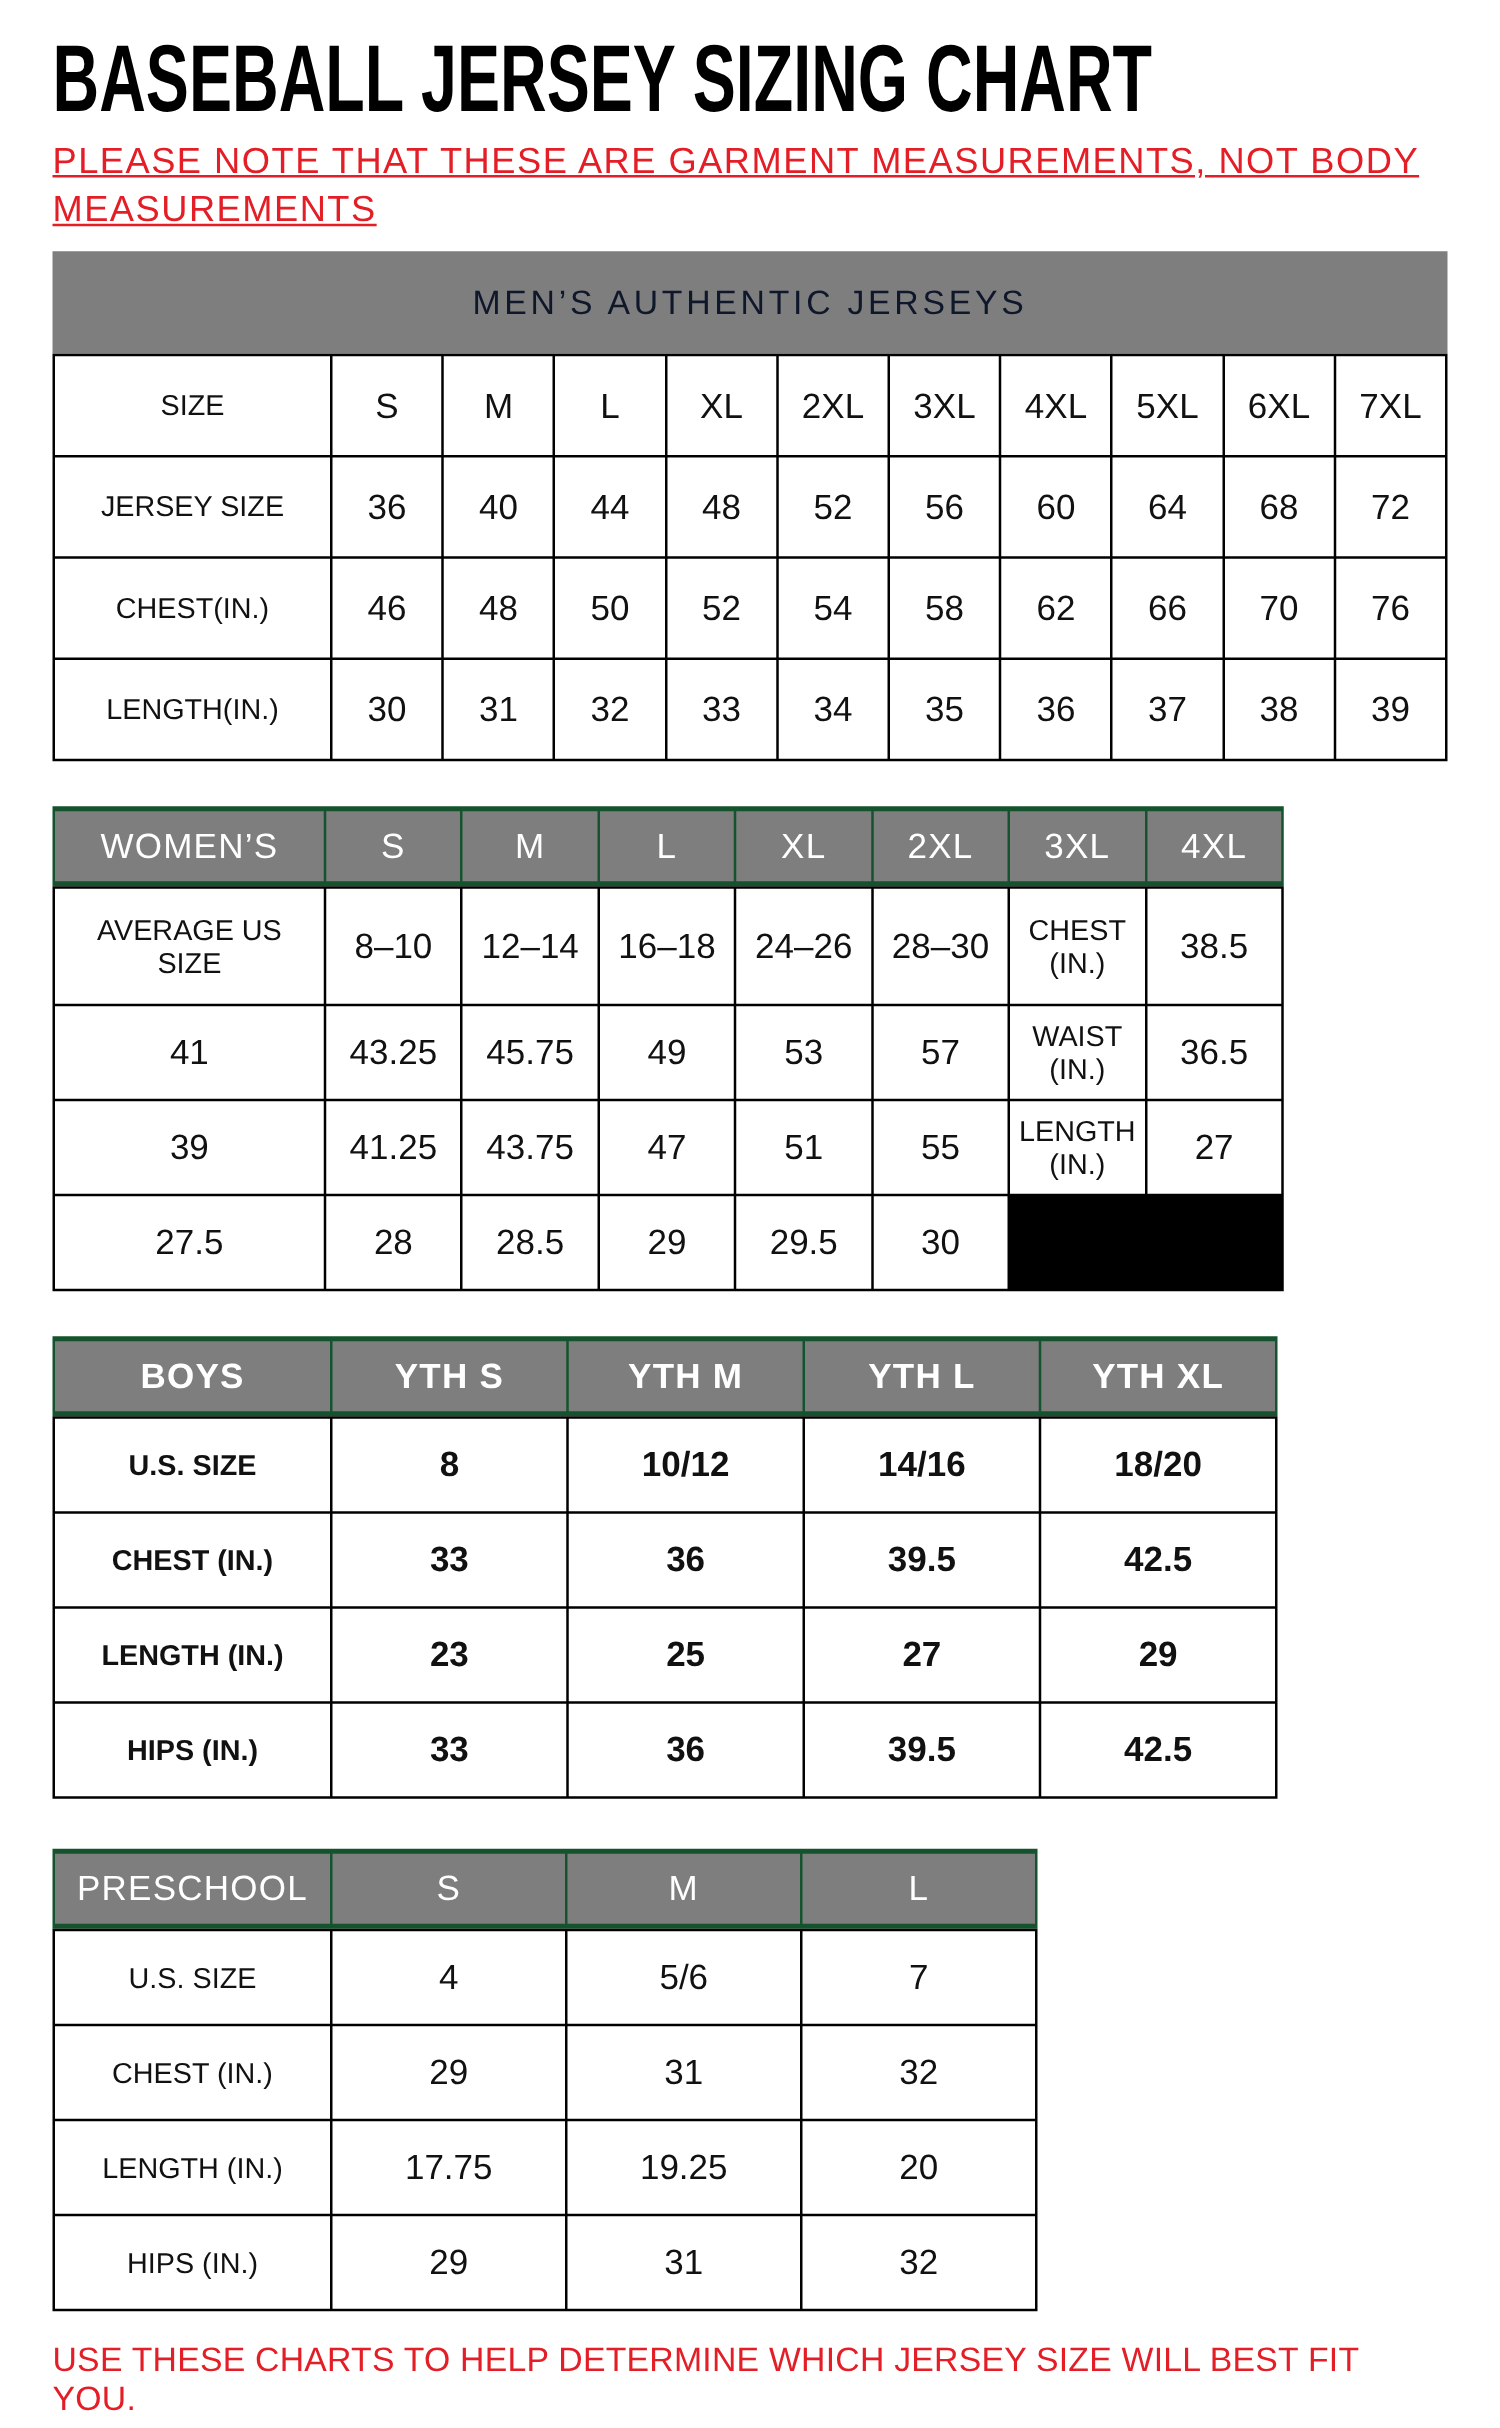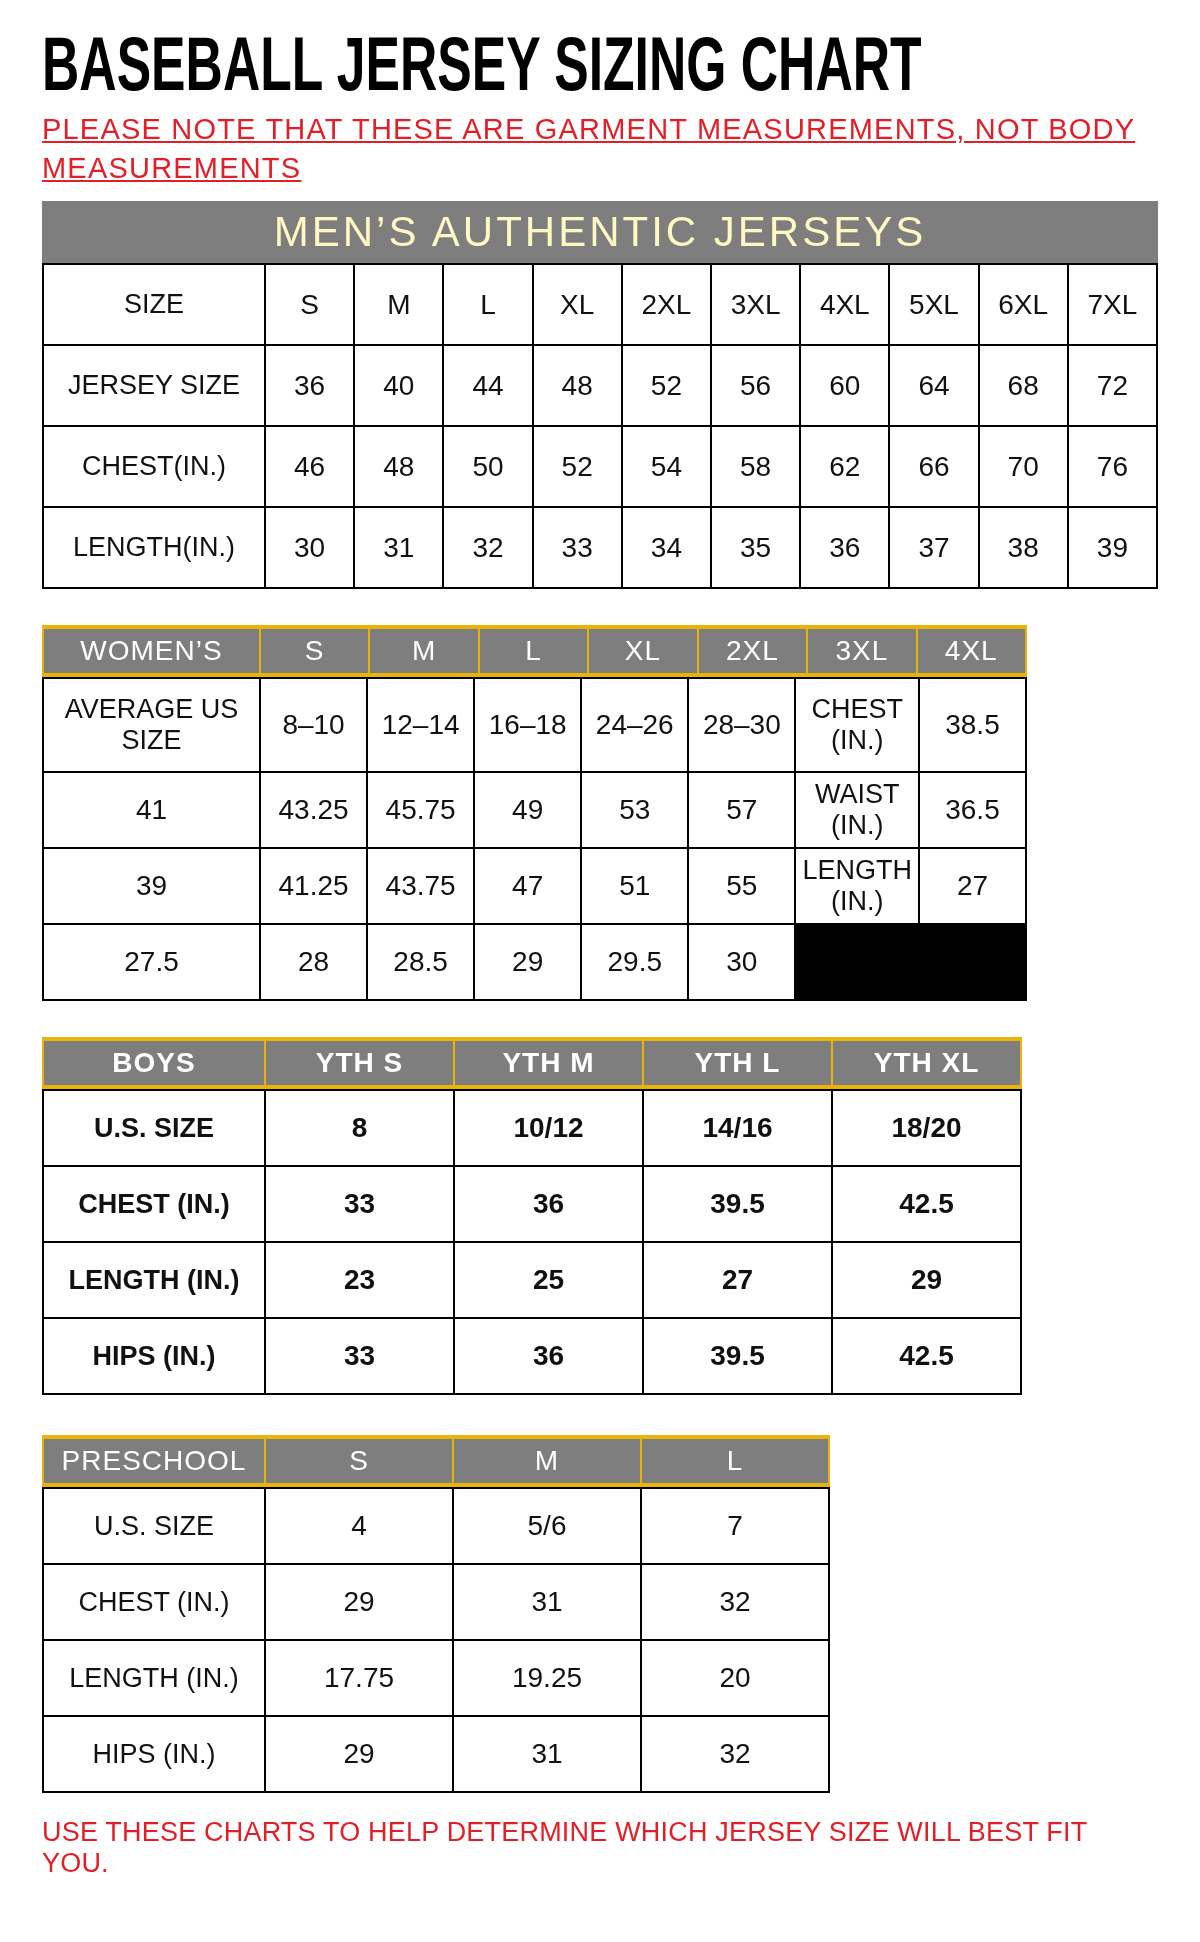--- a/index.html
+++ b/index.html
@@ -24,37 +24,37 @@
   .note{
     margin-top:8px;max-width:1100px;
     color:var(--accent-red);font-size:29px;line-height:1.33;letter-spacing:1.2px;text-decoration:underline;
   }
   .sizing-table{margin-top:36px;}
   .table-mens{width:1116px;margin-top:14px;}
   .table-womens{width:985px;}
   .table-boys{width:980px;}
   .table-preschool{width:788px;margin-top:40px;}
   .banner{
-    height:62px;background:var(--header-gray);color:#fef9c3;
+    height:82px;background:var(--header-gray);color:#0f172a;
     display:flex;align-items:center;justify-content:center;
-    font-size:42px;letter-spacing:3px;
-  }
-  .thead{display:grid;gap:2px;padding:4px 2px;height:52px;background:#eab308;}
+    font-size:27px;letter-spacing:3px;
+  }
+  .thead{display:grid;gap:2px;padding:4px 2px;height:64px;background:#14532d;}
   .hcell{
     background:var(--header-gray);color:#fff;
     display:flex;align-items:center;justify-content:center;
     font-size:28px;letter-spacing:1px;text-align:center;line-height:1.1;
   }
   .tbody{display:grid;gap:2px;padding:2px;background:var(--grid-black);}
   .cell{
     background:#fff;color:var(--text-black);
     display:flex;align-items:center;justify-content:center;
     font-size:28px;text-align:center;line-height:1.15;padding:0 6px;
   }
-  .labelcell{font-size:27px;}
+  .labelcell{font-size:23px;}
   .table-mens .tbody{grid-template-columns:220px repeat(10,1fr);grid-template-rows:repeat(4,79px);}
   .table-womens .thead,.table-womens .tbody{grid-template-columns:215px repeat(7,1fr);}
   .table-womens .tbody{grid-template-rows:92px 74px 74px 74px;}
   .table-boys .thead,.table-boys .tbody{grid-template-columns:220px repeat(4,1fr);font-weight:bold;}
   .table-boys .tbody{grid-template-rows:repeat(4,74px);}
   .table-preschool .thead,.table-preschool .tbody{grid-template-columns:220px repeat(3,1fr);}
   .table-preschool .tbody{grid-template-rows:repeat(4,74px);}
   .footer{margin-top:24px;color:var(--accent-red);font-size:27px;letter-spacing:0.2px;}
 </style>
 </head>

